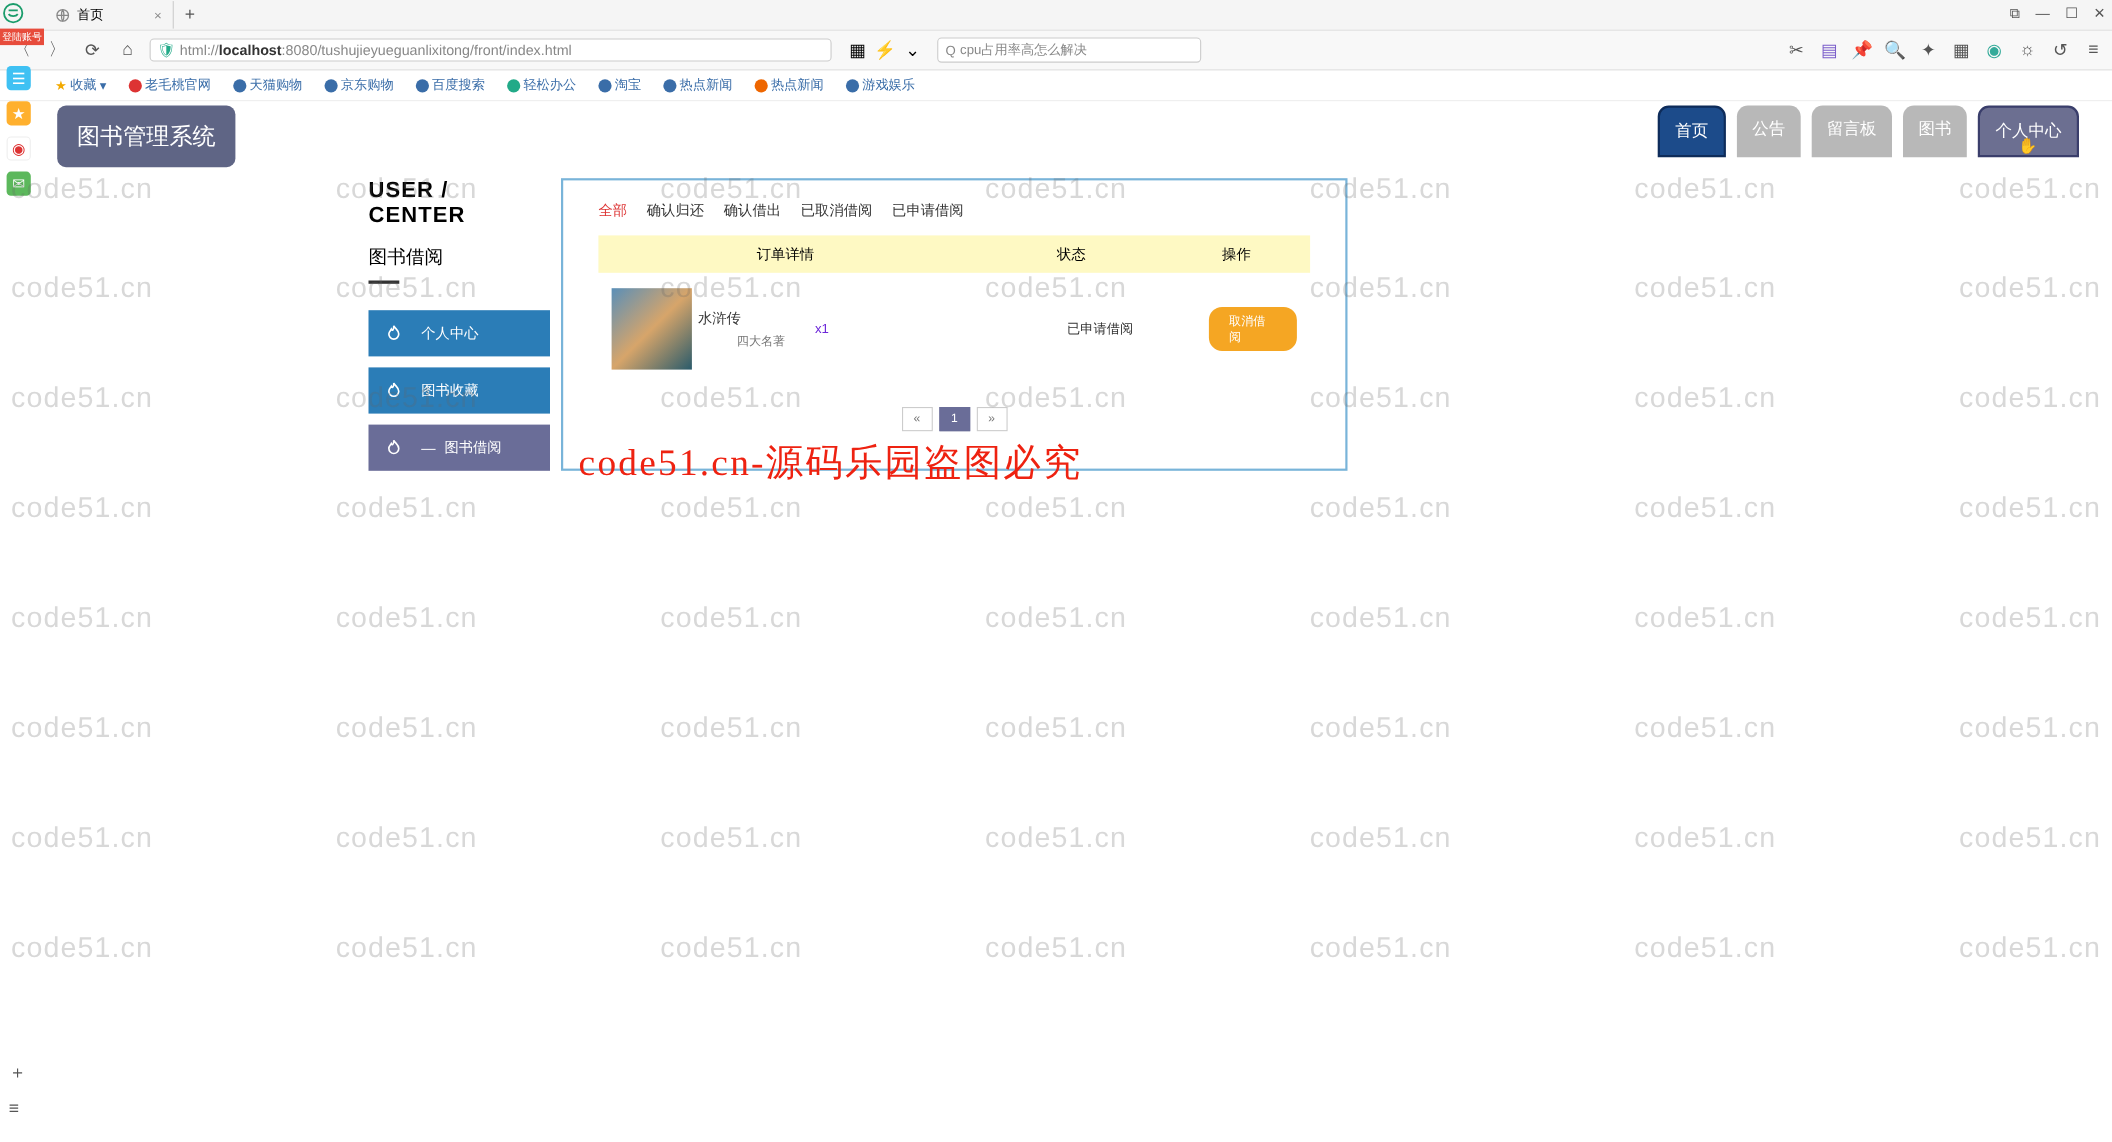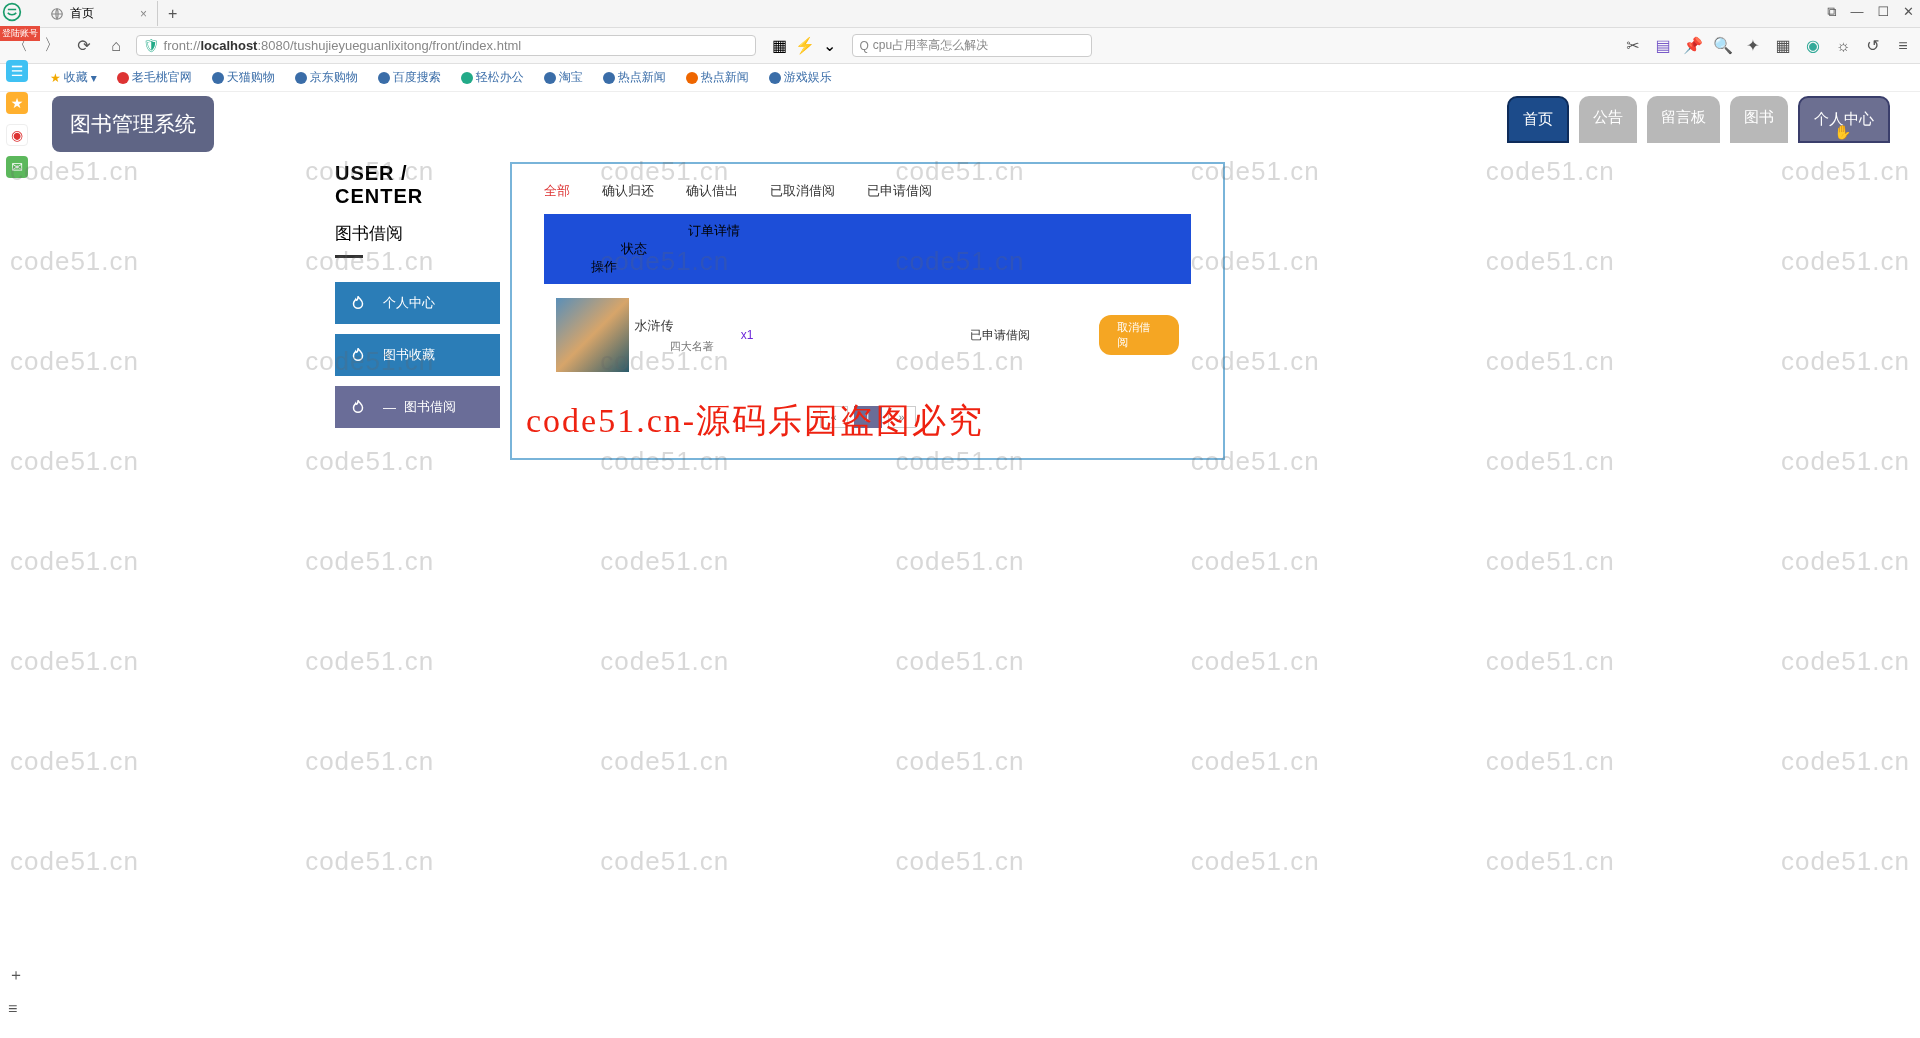--- a/index.html
+++ b/index.html
@@ -63,24 +63,24 @@
 .uc-sub { font-size: 17px; margin-top: 14px; }
 .uc-hr { width: 28px; height: 3px; background: #333; margin-top: 10px; }
 .uc-menu { margin-top: 24px; display: flex; flex-direction: column; gap: 10px; }
 .uc-menu .mi { display: flex; align-items: center; gap: 16px; padding: 12px 14px; font-size: 13px; color: #fff; cursor: pointer; }
 .mi-blue { background: #2b7db7; }
 .mi-purple { background: #6a6d98; }
 .mi .fire { width: 18px; height: 18px; }
 .mi .dash { color: #fff; margin-right: -8px; }
 
 .uc-right { margin-left: 10px; width: 715px; border: 2px solid #79b4d9; padding: 18px 32px 30px; }
-.tabs { display: flex; gap: 32px; font-size: 13px; }
+.tabs { display: flex; gap: 18px; font-size: 13px; }
 .tabs .t { color: #333; cursor: pointer; }
 .tabs .t.active { color: #d33; }
-.tbl-head { margin-top: 14px; background: #1d4ed8; display: flex; font-size: 13px; padding: 8px 0; flex-direction: column; }
+.tbl-head { margin-top: 14px; background: #fef9c3; display: flex; font-size: 13px; padding: 8px 0; }
 .th1 { width: 340px; text-align: center; }
 .th2 { width: 180px; text-align: center; }
 .th3 { width: 120px; text-align: center; }
 .tbl-sub { margin-top: 20px; background: #f3f3f3; display: flex; gap: 50px; font-size: 12px; color: #555; padding: 8px 12px; }
 .tbl-row { display: flex; align-items: center; padding: 14px 12px 20px; font-size: 12px; }
 .thumb { width: 74px; height: 74px; background: linear-gradient(135deg,#5a8fb8 0%,#d7a56a 50%,#2a5b6b 100%); }
 .book-info { margin-left: 5px; width: 80px; }
 .book-title { font-size: 13px; color: #333; }
 .book-author { font-size: 11px; color: #777; margin-top: 4px; text-align: right; }
 .qty { margin-left: 27px; width: 100px; color: #6d28d9; }
@@ -123,21 +123,21 @@
 <div class="red-tag">登陆账号</div>
 
 <div class="addr-bar">
   <div class="nav-btn">〈</div>
   <div class="nav-btn">〉</div>
   <div class="nav-btn">⟳</div>
   <div class="nav-btn">⌂</div>
   <div class="url-box">
     <span class="shield">🛡</span>
     <span class="url-text">
-      <span>front://</span><b>localhost</b><span>:8080/tushujieyueguanlixitong/front/index.html</span>
+      <span>html://</span><b>localhost</b><span>:8080/tushujieyueguanlixitong/front/index.html</span>
     </span>
   </div>
   <div class="mid-icons">
     <span>▦</span>
     <span style="color:#2a8">⚡</span>
     <span>⌄</span>
   </div>
   <div class="search-box">
     <span>Q</span>
     <span>cpu占用率高怎么解决</span>

